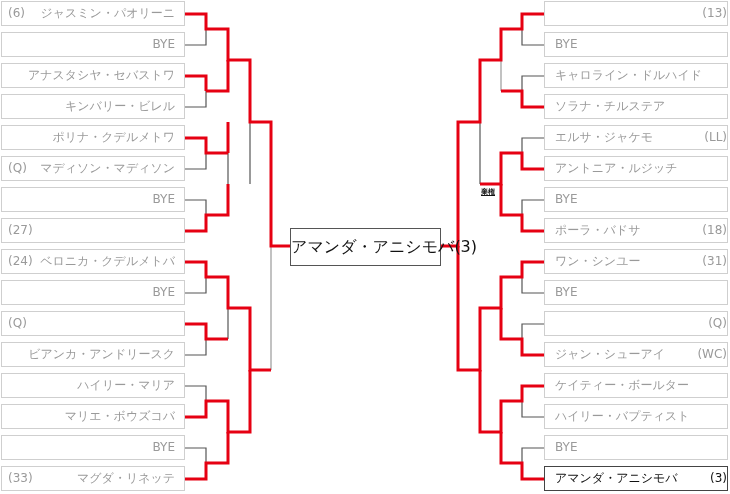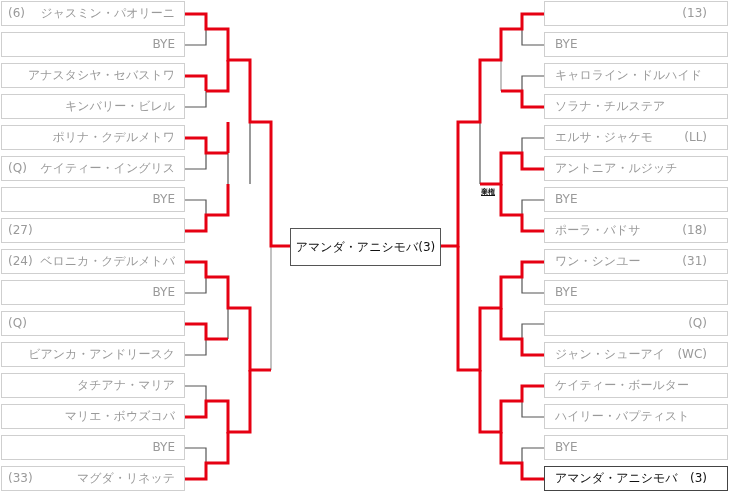--- a/index.html
+++ b/index.html
@@ -4,23 +4,23 @@
 <style>
   html,body{margin:0;padding:0;background:#ffffff;}
   body{width:730px;height:494px;position:relative;overflow:hidden;font-family:"DejaVu Sans","Liberation Sans",sans-serif;}
   .player{position:absolute;width:184px;height:25px;border:1px solid #cfcfcf;background:#fff;box-sizing:border-box;color:#9a9a9a;font-size:12px;line-height:23px;}
   .player.left{left:1px;}
   .player.right{left:544px;}
   .player .seed{position:absolute;top:0;}
   .player.left .seed{left:6px;}
   .player.left .name{position:absolute;right:9px;top:0;}
   .player.right .name{position:absolute;left:10px;top:0;}
-  .player.right .seed{right:20px;margin-left:20px;}
+  .player.right .seed{right:0;margin-left:20px;}
   .player.champ{border:1px solid #444;color:#111;}
-  .center-box{position:absolute;left:290px;top:228px;width:151px;height:38px;border:1px solid #555;box-sizing:border-box;background:#fff;color:#111;font-size:12px;line-height:36px;text-align:center;white-space:nowrap;}
+  .center-box{position:absolute;left:290px;top:228px;width:151px;height:38px;border:1px solid #555;box-sizing:border-box;background:#fff;color:#111;font-size:16px;line-height:36px;text-align:center;white-space:nowrap;}
   svg.lines{position:absolute;left:0;top:0;}
   .note{position:absolute;left:481px;top:187px;font-size:7px;color:#111;font-weight:bold;text-decoration:underline;}
 </style>
 </head>
 <body>
 
 <svg class="lines" width="730" height="494" xmlns="http://www.w3.org/2000/svg">
   <g fill="none" stroke-width="1.2" stroke="#555">
 
     <path d="M185 45 H206 V29"></path>
@@ -106,21 +106,21 @@
 <div class="player left" style="top:94px">
     <span class="seed"></span>
     <span class="name">キンバリー・ビレル</span>
   </div>
 <div class="player left" style="top:125px">
     <span class="seed"></span>
     <span class="name">ポリナ・クデルメトワ</span>
   </div>
 <div class="player left" style="top:156px">
     <span class="seed">(Q)</span>
-    <span class="name">ケイティー・イングリス</span>
+    <span class="name">マディソン・マディソン</span>
   </div>
 <div class="player left" style="top:187px">
     <span class="seed"></span>
     <span class="name">BYE</span>
   </div>
 <div class="player left" style="top:218px">
     <span class="seed">(27)</span>
   </div>
 <div class="player left" style="top:249px">
     <span class="seed">(24)</span>
@@ -132,21 +132,21 @@
   </div>
 <div class="player left" style="top:311px">
     <span class="seed">(Q)</span>
   </div>
 <div class="player left" style="top:342px">
     <span class="seed"></span>
     <span class="name">ビアンカ・アンドリースク</span>
   </div>
 <div class="player left" style="top:373px">
     <span class="seed"></span>
-    <span class="name">タチアナ・マリア</span>
+    <span class="name">ハイリー・マリア</span>
   </div>
 <div class="player left" style="top:404px">
     <span class="seed"></span>
     <span class="name">マリエ・ボウズコバ</span>
   </div>
 <div class="player left" style="top:435px">
     <span class="seed"></span>
     <span class="name">BYE</span>
   </div>
 <div class="player left" style="top:466px">

